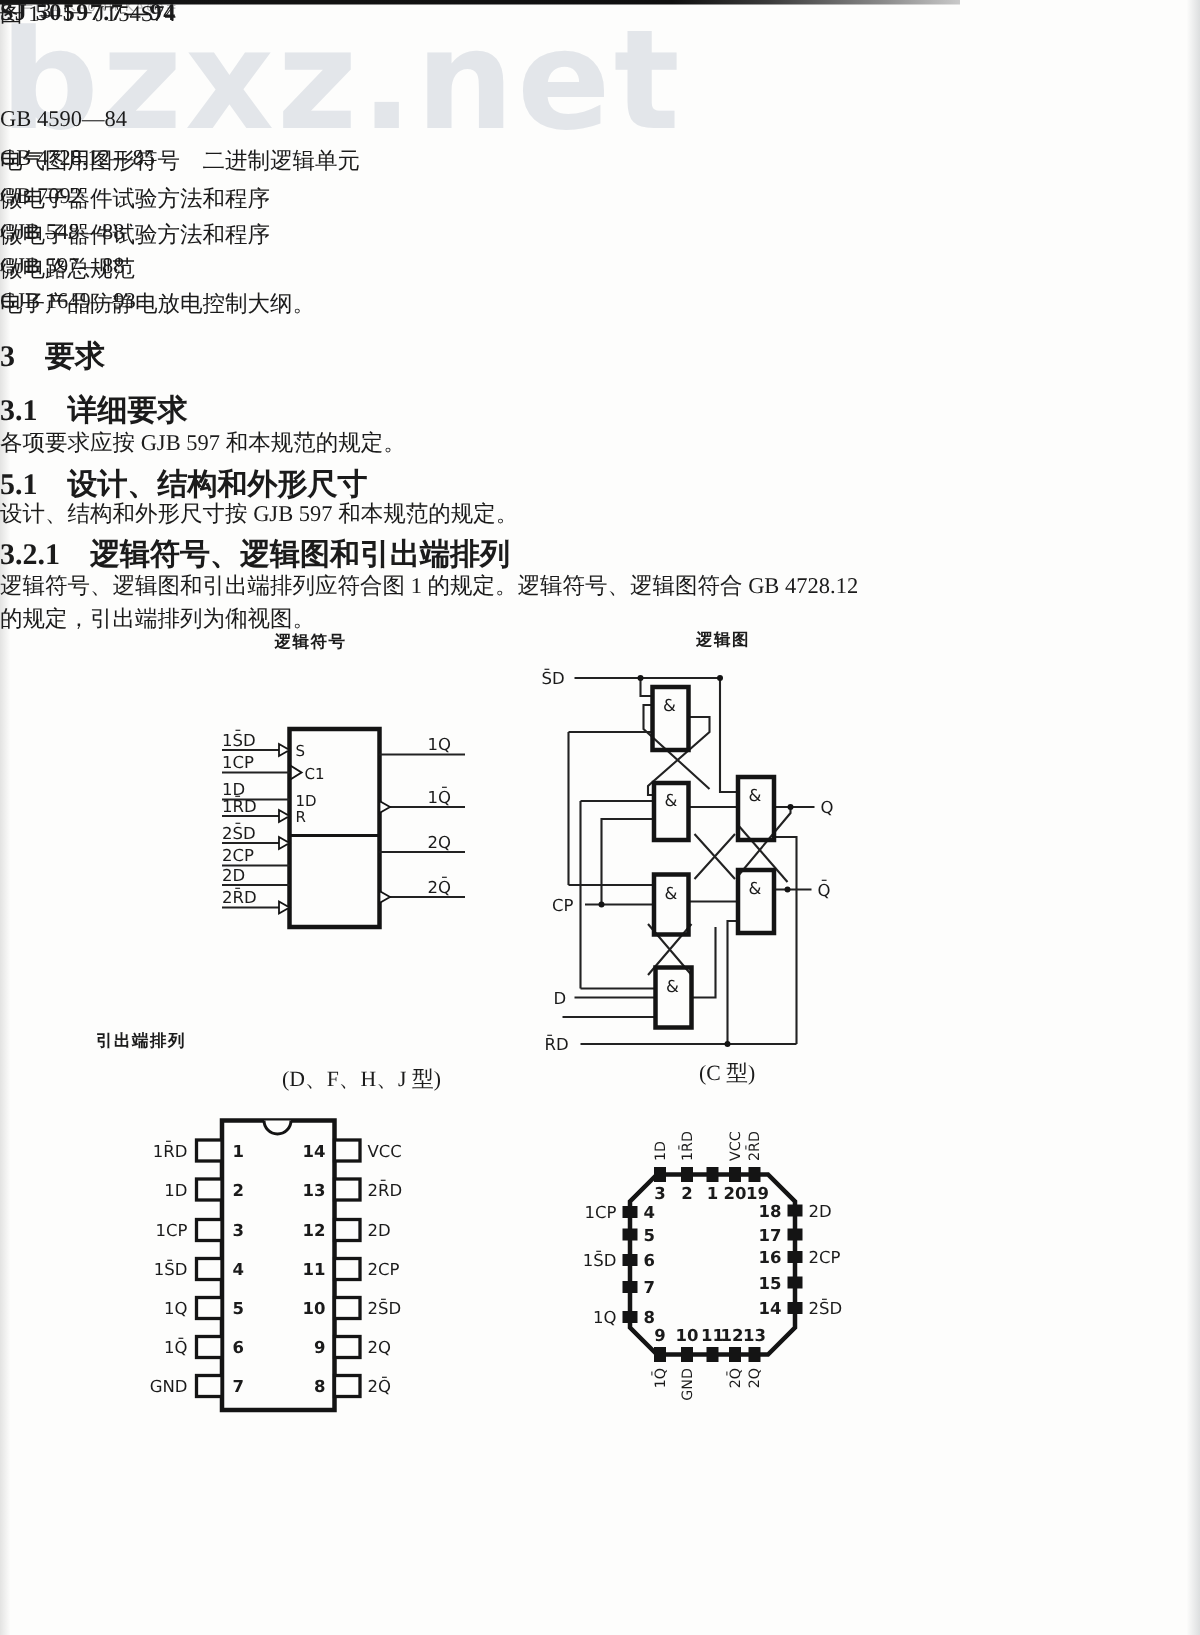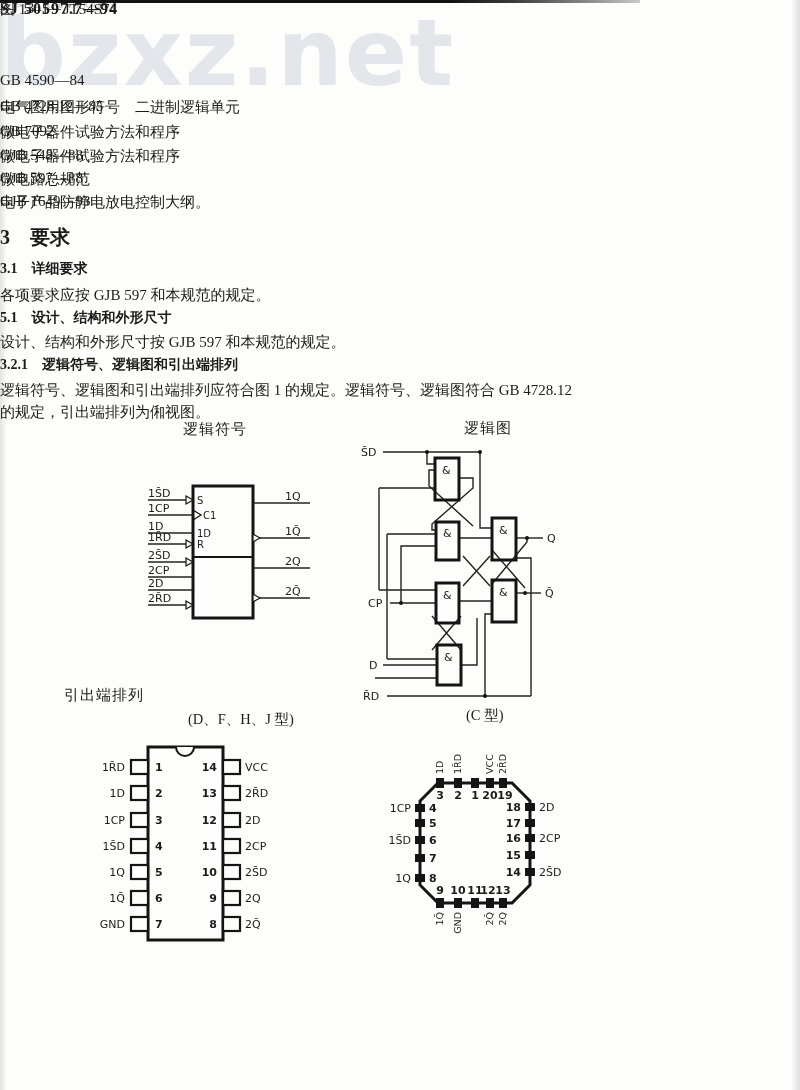--- a/index.html
+++ b/index.html
@@ -14,24 +14,24 @@
   .edge-right { right:0; top:0; width:9px; height:1090px; background:linear-gradient(to left,#dcdedf,rgba(255,255,255,0)); z-index:1; }
   .corner-note { left:636; top:1; width:160px; font-family:"DejaVu Sans",sans-serif; font-size:9px; color:#b8b8b8; letter-spacing:1px;margin-left:15px; }
   .doc-number { left:0; top:28; width:690px; font-weight:bold; font-size:16px; letter-spacing:1px; }
   .header-rule { left:64; top:55; width:640px; height:3px;
     background:linear-gradient(to right,#141414 0%,#101010 70%,#3a3a3a 80%,#8a8a8a 92%,#c9c9c9 100%); }
   .watermark { left:172; top:105; font-family:"DejaVu Sans",sans-serif; font-weight:bold;
     font-size:92px; letter-spacing:2px; color:#e3e6ea; z-index:0; }
   .ref-row { left:95; width:640px; height:22px; font-size:15px; }
   .ref-code { position:absolute; left:0; top:0; }
   .ref-title { position:absolute; left:120; top:0; }
-  .sec-h { left:66; font-weight:bold; font-size:14px; }
+  .sec-h { left:66; font-weight:bold; font-size:20px; }
   .sec-p { left:97; font-size:15px; }
   .sec-p2 { left:66; font-size:15px; }
-  .fig-label { font-size:15px; font-weight:normal; letter-spacing:1px; }
+  .fig-label { font-size:11px; font-weight:bold; letter-spacing:1px; }
   .fig-sub { font-size:14.5px; }
   .caption { left:288; top:950; font-size:15px; }
   .page-number { left:550; top:991; font-size:15px; letter-spacing:4px; }
   svg { position:absolute; z-index:2; }
   svg text { font-family:"DejaVu Sans",sans-serif; fill:#1b1b1b; font-size:11px; }
   svg text.num { font-weight:bold; }
   svg text.inner { font-size:10px; }
   svg .wire { stroke:#222; stroke-width:1.4; fill:none; }
   svg .box { stroke:#141414; stroke-width:3; fill:none; }
   svg .pinbox { stroke:#141414; stroke-width:2.2; fill:#fdfdfc; }

